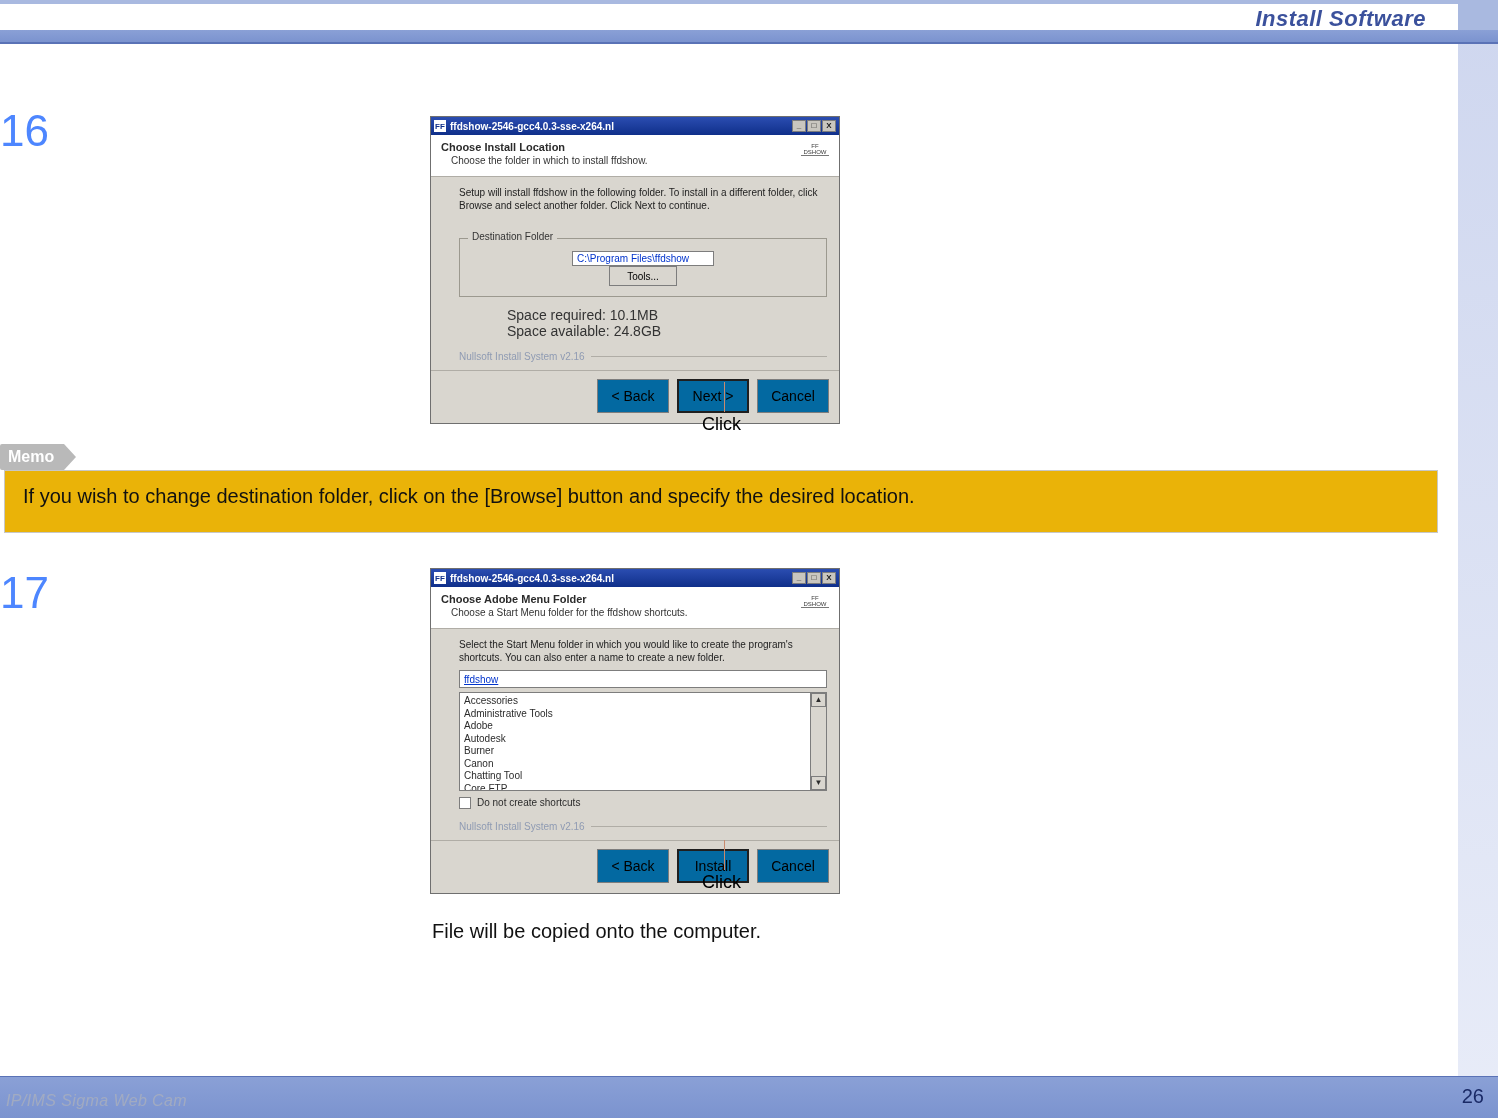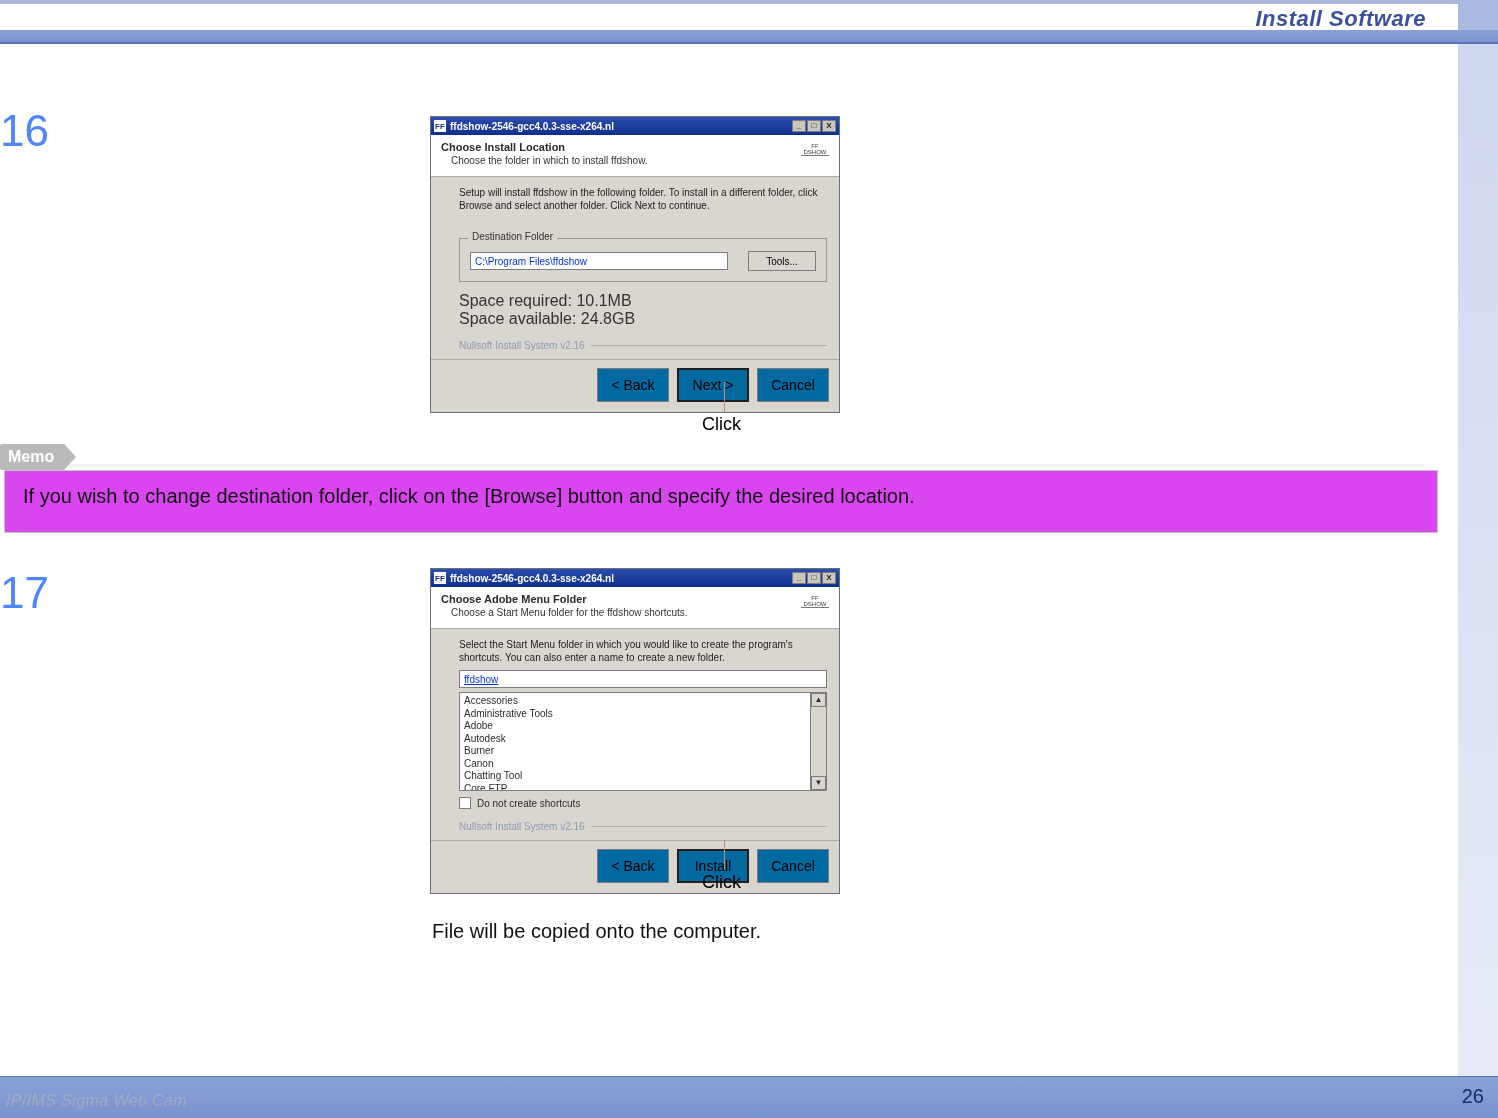--- a/index.html
+++ b/index.html
@@ -85,21 +85,21 @@
     border-left: 12px solid #b9b9b9;
     border-top: 13px solid transparent;
     border-bottom: 13px solid transparent;
   }
   .memo-box {
     position: absolute; left: 4px; right: 20px; top: 422px;
     border: 1px solid #c7c7c7;
     padding: 14px 18px 24px 18px;
     font-size: 20px;
     color: #111;
-    background:#d946ef;
+    background:#eab308;
   }
 
   
   .installer {
     position: absolute; left: 430px;
     width: 410px;
     background: #d9d6cf;
     border: 1px solid #6f6f6f;
     font-size: 10px;
     color: #2b2b2b;
@@ -143,31 +143,31 @@
   .msg { font-size:10px; color:#222; line-height:1.25; }
 
   .group {
     border:1px solid #9c998f; margin-top:26px; padding:12px 10px 10px 10px;
     position:relative;
   }
   .group .legend{
     position:absolute; top:-8px; left:8px; background:#d9d6cf; padding:0 4px;
     font-size:10px; color:#333;
   }
-  .dest-row { display:flex; gap:20px; align-items:center; }
+  .dest-row { display:flex; gap:0; align-items:center;flex-direction:column; }
   .path-input{
     flex:1; height:18px; border:1px solid #7d7d7d; background:#fff;
     color:#0033cc; font-size:10px; padding:1px 4px;
   }
   .btn-mini{
     height:20px; min-width:68px; border:1px solid #7d7d7d; background:#d9d6cf;
     font-size:10px; padding:0 8px;
   }
 
-  .space-lines { margin-top:10px; font-size:16px; color:#333; }
+  .space-lines { margin-top:10px; font-size:14px; color:#333;margin-left:48px; }
   .nsis-line {
     color:#8f9bb3; font-size:10px; margin-top:12px;
     display:flex; align-items:center; gap:6px;
   }
   .nsis-line::after{
     content:""; flex:1; height:1px; background:#b0ada6;
   }
 
   .btn-row {
     display:flex; justify-content:flex-end; gap:8px;
@@ -189,21 +189,21 @@
     display:flex;
   }
   .sm-list{ flex:1; overflow:hidden; font-size:10px; padding:2px 4px; line-height:1.25; }
   .sm-scroll{
     width:16px; background:#d9d6cf; border-left:1px solid #7d7d7d;
     display:flex; flex-direction:column; justify-content:space-between;
   }
   .sm-scroll div{
     height:14px; border:1px solid #7d7d7d; font-size:8px; text-align:center; line-height:12px;
   }
-  .chk-row{ margin-top:6px; font-size:10px; display:flex; align-items:center; gap:6px;}
+  .chk-row{ margin-top:6px; font-size:10px; display:flex; gap:6px;}
   .chk{ width:12px;height:12px;border:1px solid #7d7d7d;background:#fff; }
 
   
   .callout-line{
     position:absolute; width:1px; background:#c88a6e;
   }
   .line16{ left:724px; top:334px; height:30px; }
   .line17{ left:724px; top:792px; height:30px; }
   .click-label{
     position:absolute; font-size:18px; color:#000;

